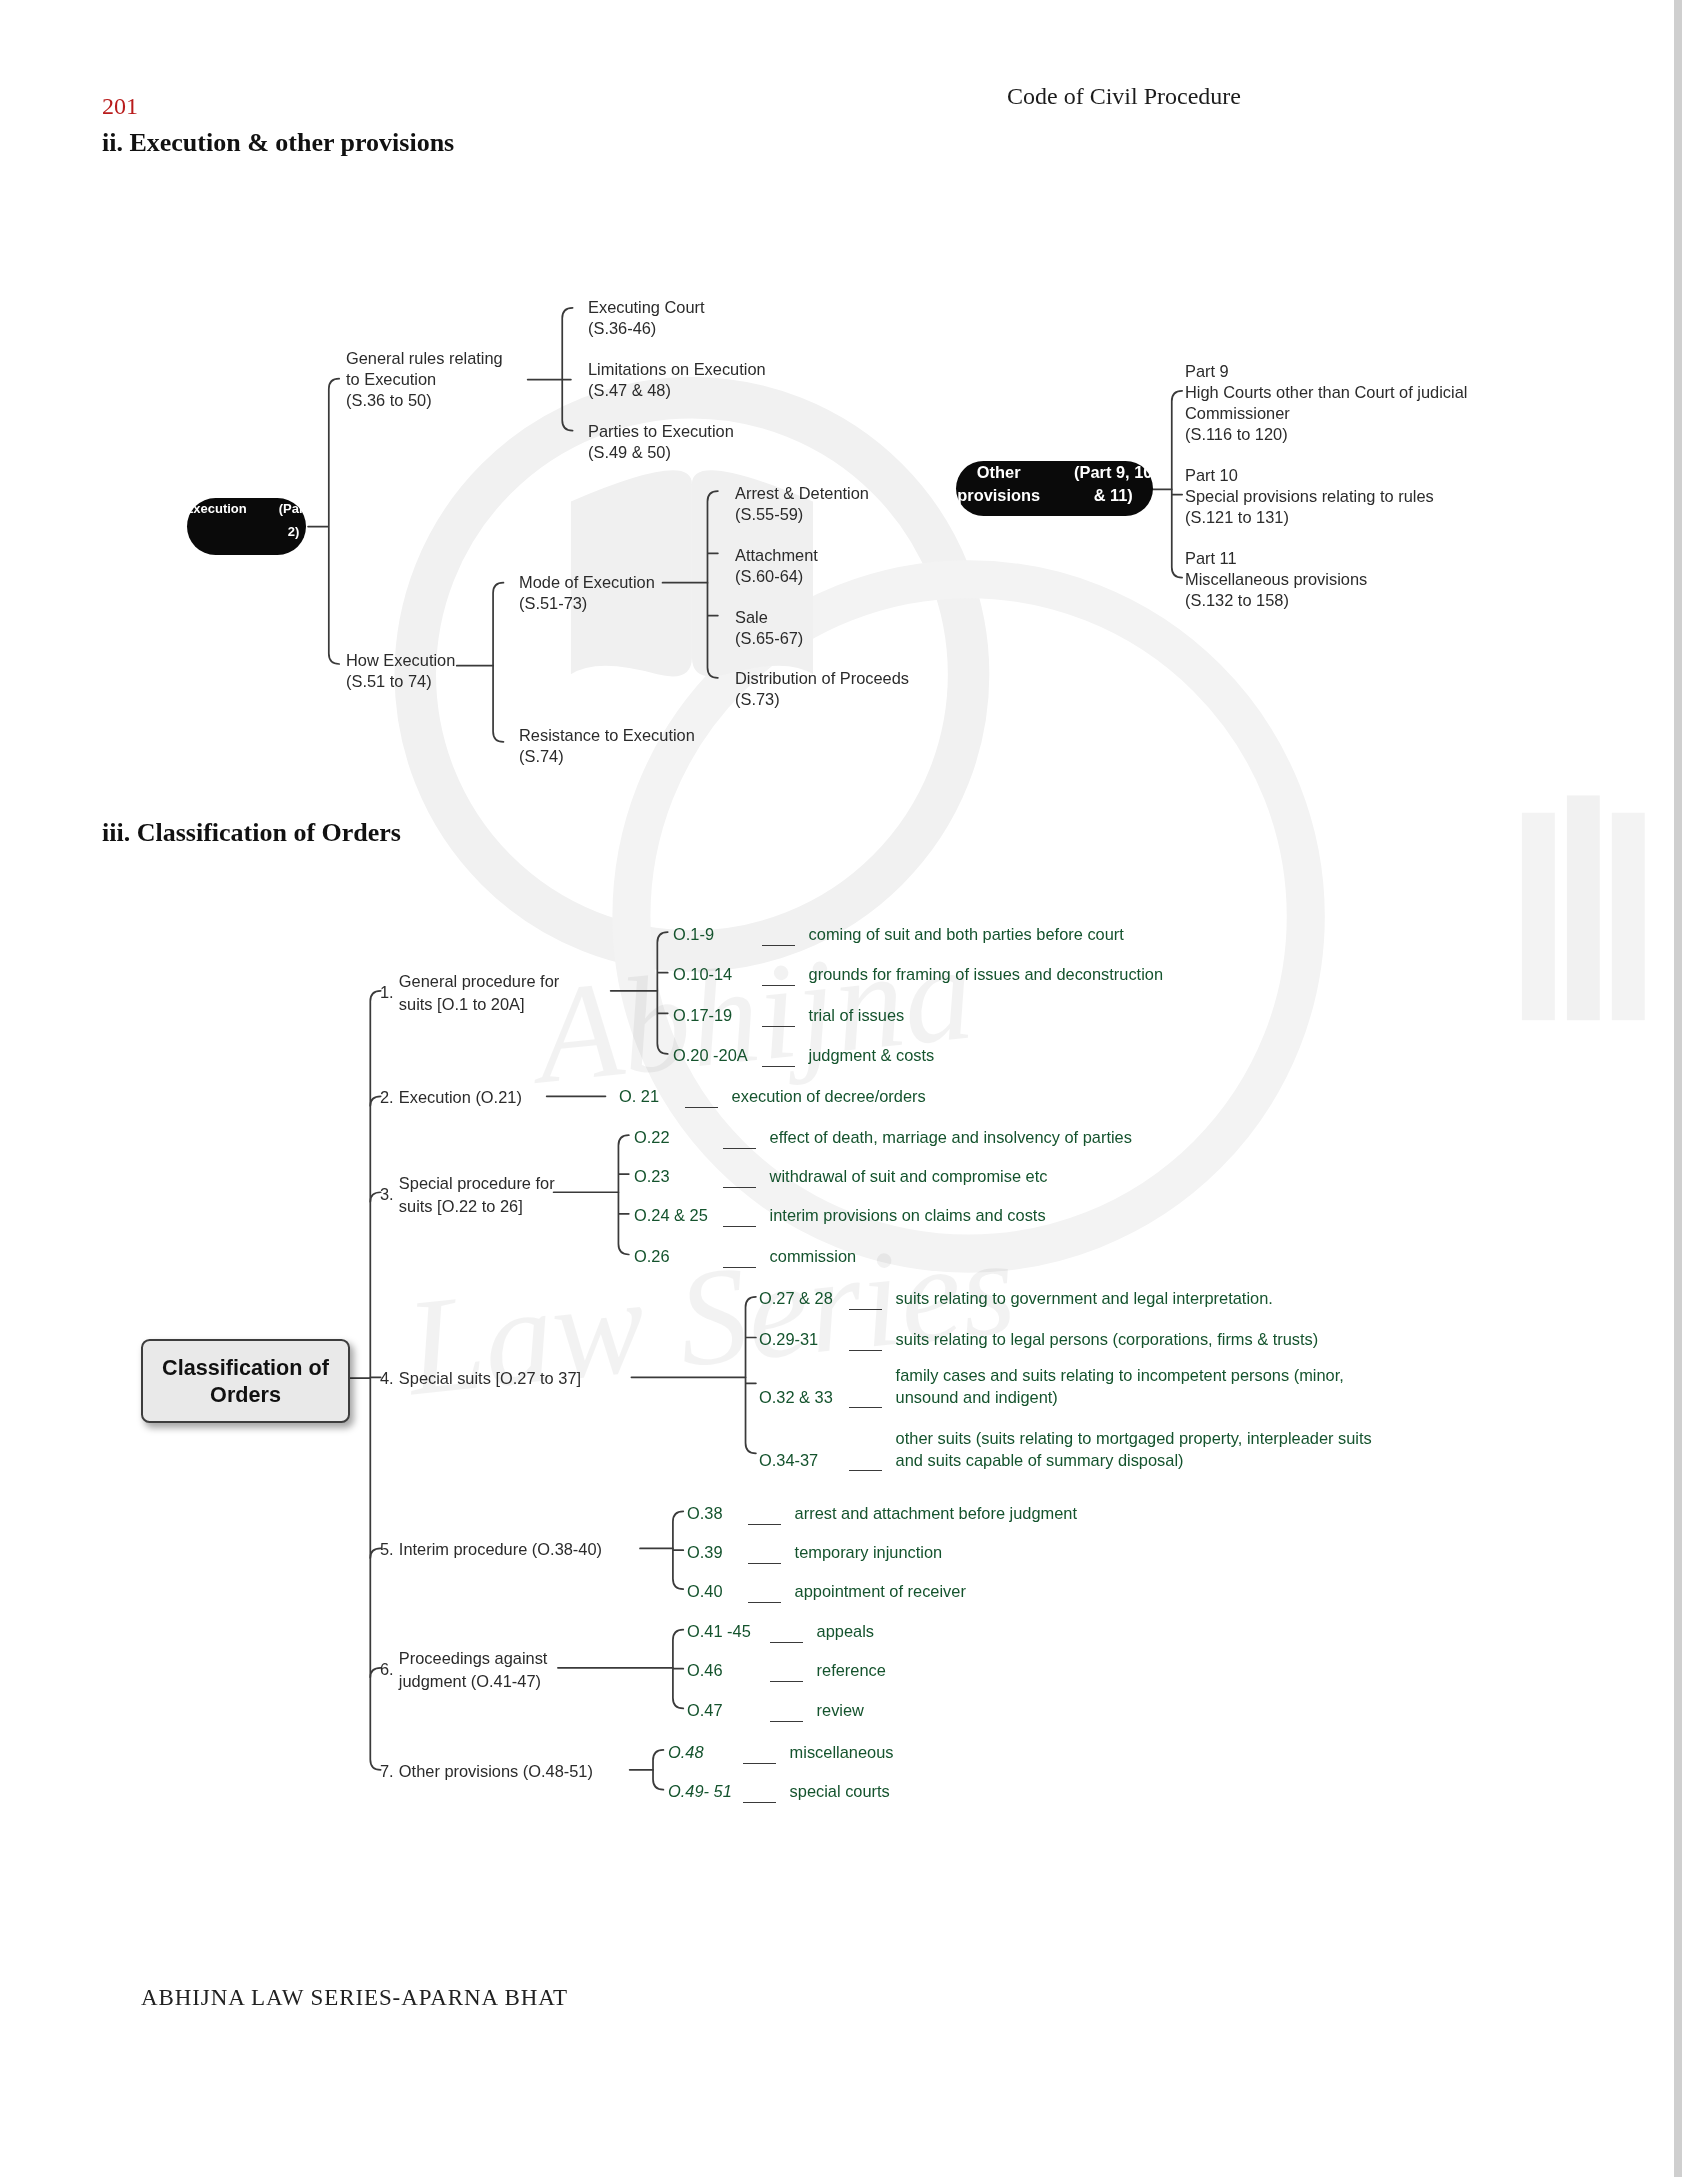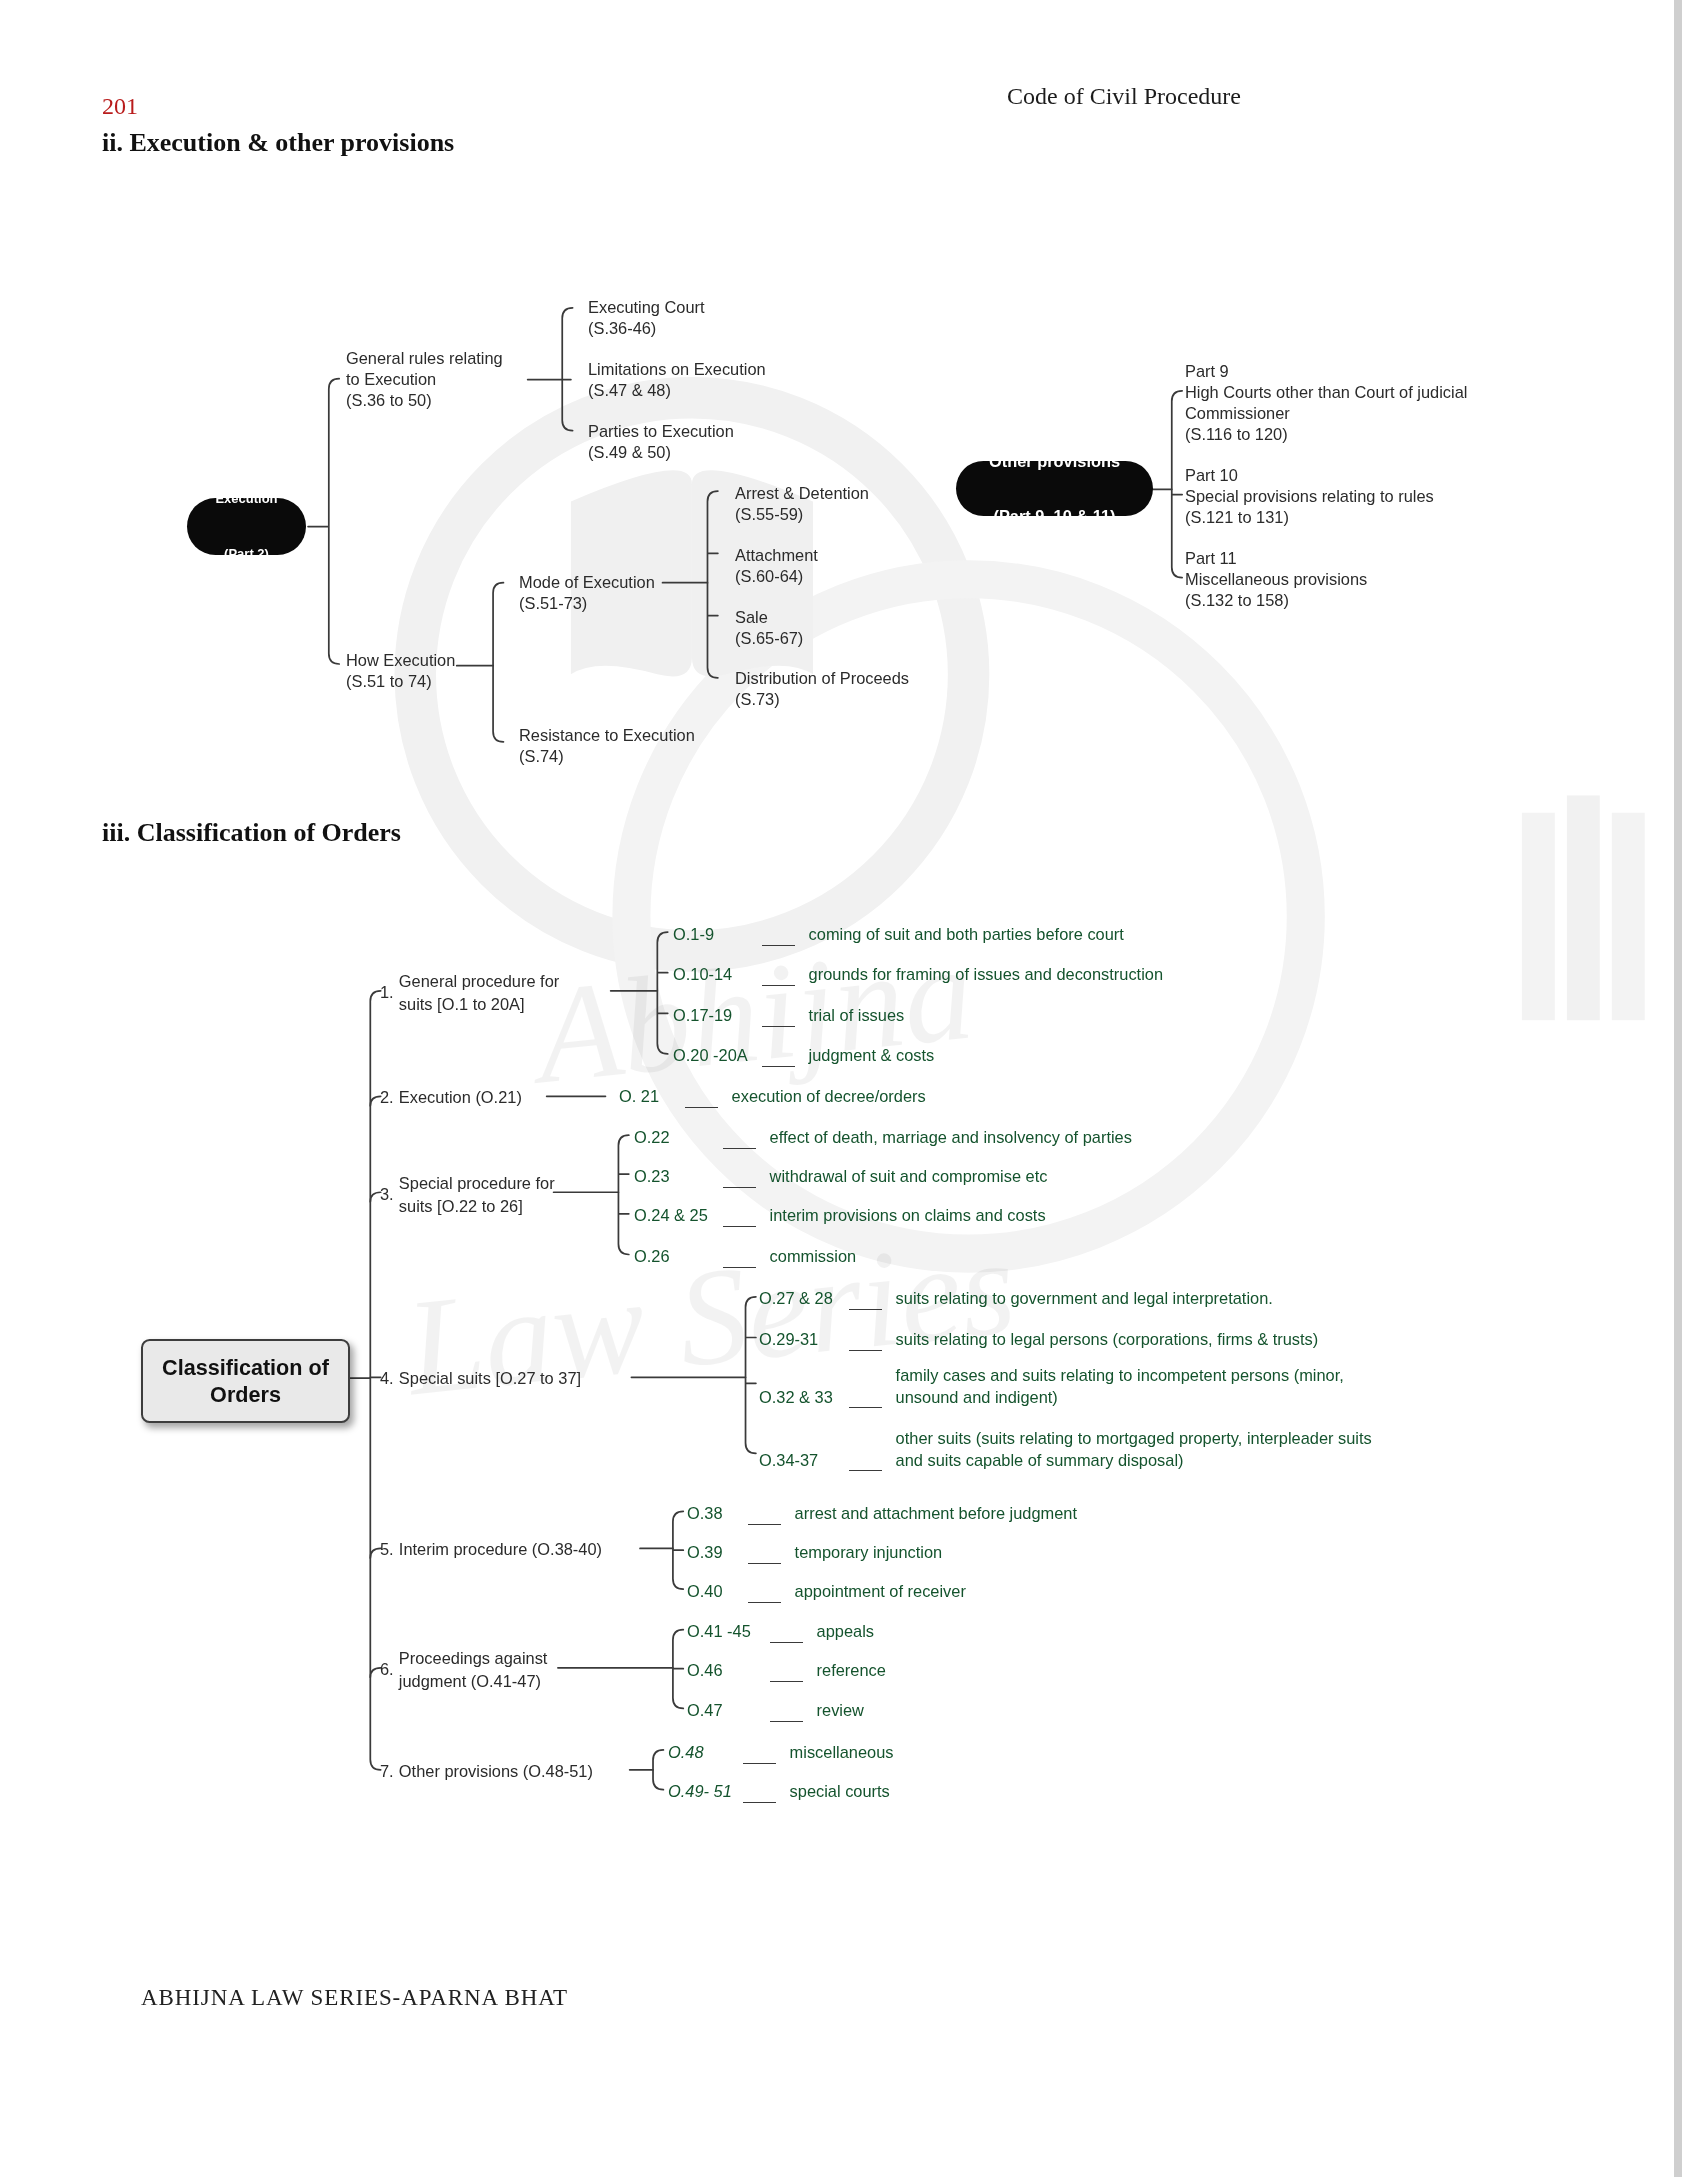--- a/index.html
+++ b/index.html
@@ -12,21 +12,21 @@
   .h2a{left:102px;top:128px;font:bold 26px "Liberation Serif",serif;color:#111;}
   .h2b{left:102px;top:818px;font:bold 26px "Liberation Serif",serif;color:#111;}
   .footer{left:141px;top:1985px;font:23px "Liberation Serif",serif;letter-spacing:0.9px;color:#222;}
   
   .wm{pointer-events:none;}
   .wm-script{font:italic 138px "Liberation Serif",serif;color:rgba(0,0,0,0.05);white-space:nowrap;}
   .edge-strip{right:0;top:0;width:8.6px;height:2177px;background:#cfcfcf;}
   
   .lbl{font-size:16.4px;line-height:21px;color:#2b2b2b;white-space:nowrap;}
   .pill{background:#0a0a0a;color:#fff;text-align:center;border-radius:28.5px;
-        display:flex;flex-direction:column;justify-content:center;gap:32px;}
+        display:flex;flex-direction:row;justify-content:center;gap:32px;}
   .pill div{font-weight:bold;line-height:22.5px;}
   .pill1{left:187px;top:498px;width:119px;height:57px;font-size:13px;}
   .pill2{left:956px;top:461px;width:197px;height:55px;font-size:16.4px;}
   .clsbox{left:141px;top:1339px;width:205px;height:80px;background:#e9e9e9;
           border:2.6px solid #3d3d3d;border-radius:8.6px;box-shadow:3.5px 4.3px 7.8px rgba(0,0,0,0.35);
           display:flex;flex-direction:column;justify-content:center;text-align:center;}
   .clsbox div{font-weight:bold;font-size:21.6px;line-height:27px;color:#111;}
   
   .row{display:flex;font-size:16.4px;line-height:22.5px;color:#2b2b2b;white-space:nowrap;}
   .row .num{margin-right:5.2px;}

